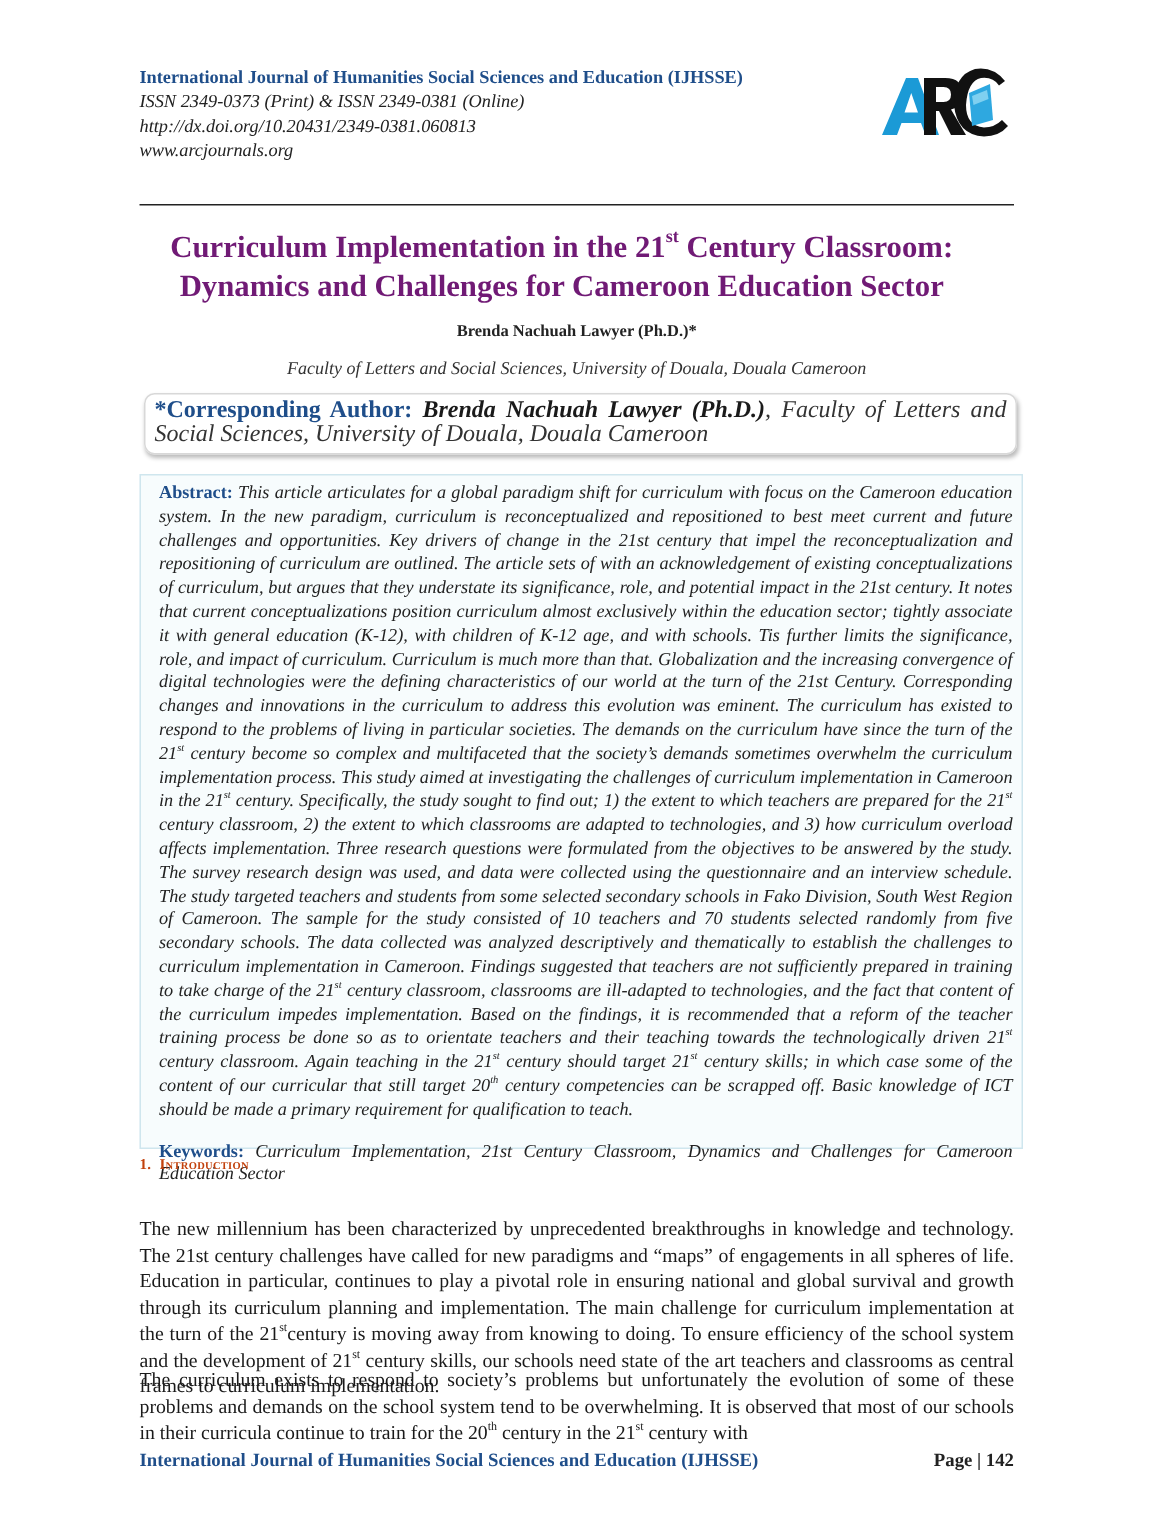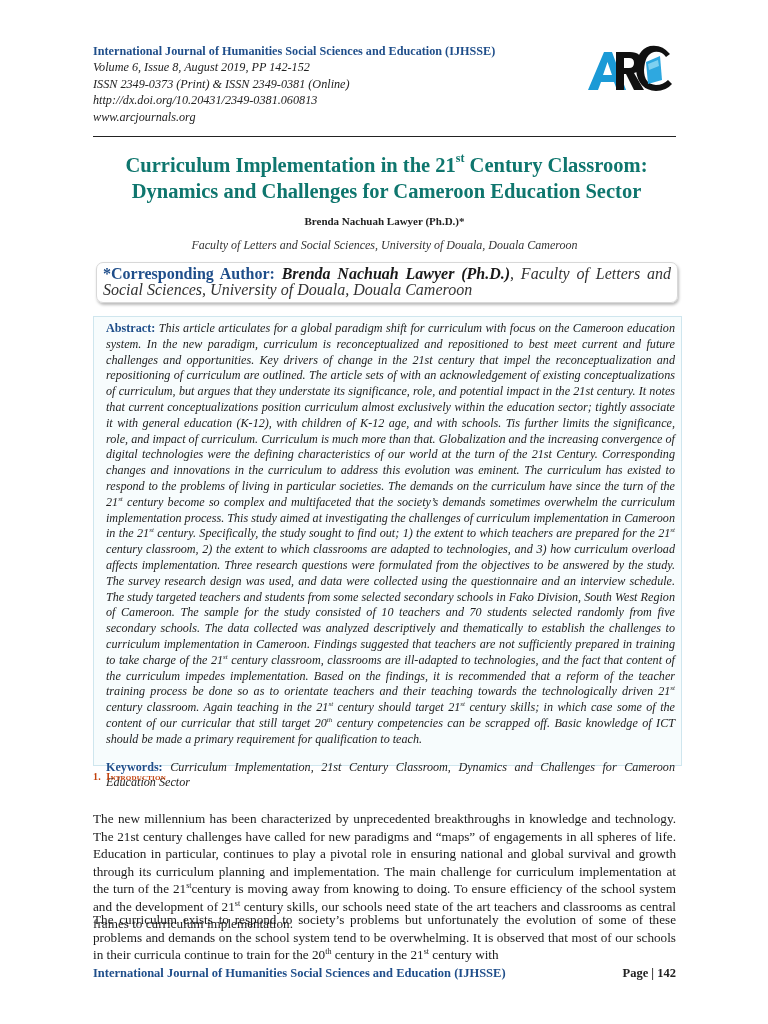--- a/index.html
+++ b/index.html
@@ -8,22 +8,22 @@
   .page { position: absolute; left: 0; top: 0; width: 768px; height: 888px; }
 
   .header { position: absolute; left: 93px; top: 43px; width: 500px; }
   .journal-name { font-weight: bold; color: #1f4e8a; font-size: 12.2px; line-height: 16px; }
   .header-line { font-style: italic; font-size: 12.2px; line-height: 16.5px; color: #222; }
 
   .logo { position: absolute; left: 586px; top: 42px; width: 90px; height: 52px; }
 
   .rule { position: absolute; left: 93px; top: 136px; width: 583px; height: 1px; background: #222; }
 
-  .title { position: absolute; left: 95px; top: 152px; width: 583px; text-align: center;
-           color: #0f766e; font-weight: bold; font-size: 20.5px; line-height: 26px; }
+  .title { position: absolute; left: 83px; top: 152px; width: 583px; text-align: center;
+           color: #701a75; font-weight: bold; font-size: 20.5px; line-height: 26px; }
   .title sup { font-size: 12px; line-height: 0; position: relative; top: -2px; }
 
   .author { position: absolute; left: 93px; top: 215px; width: 583px; text-align: center;
             font-weight: bold; font-size: 11px; color: #222; }
   .affiliation { position: absolute; left: 93px; top: 238px; width: 583px; text-align: center;
                  font-style: italic; font-size: 12px; color: #333; }
 
   .corr-box { position: absolute; left: 96px; top: 262px; width: 568px; height: 36px;
               border: 1px solid #d8d8d8; border-radius: 7px; box-shadow: 1px 2px 3px #bbb;
               padding: 3px 6px 0 6px; font-size: 16px; line-height: 16px; text-align: justify; }
@@ -55,21 +55,20 @@
   .footer-journal { color: #1f4e8a; }
   .footer-page { position: absolute; right: 0; top: 0; color: #222; }
 </style>
 </head>
 <body>
 
 <div class="page">
 
   <div class="header">
     <div class="journal-name">International Journal of Humanities Social Sciences and Education (IJHSSE)</div>
-    <div class="header-line">Volume 6, Issue 8, August 2019, PP 142-152</div>
     <div class="header-line">ISSN 2349-0373 (Print) &amp; ISSN 2349-0381 (Online)</div>
     <div class="header-line">http://dx.doi.org/10.20431/2349-0381.060813</div>
     <div class="header-line">www.arcjournals.org</div>
   </div>
 
   <div class="logo">
     <svg width="90" height="52" viewBox="0 0 90 52">
       <path d="M2 48 L18 10 L26 10 L40 48 L31 48 L28 40 L15 40 L12 48 Z M17 33 L26 33 L21.5 20 Z" fill="#1b9ad6"></path>
       <path d="M30 48 L30 10 L44 10 Q56 10 56 21 Q56 29 48 31 L58 48 L48 48 L40 32 L38 32 L38 48 Z M38 16 L38 26 L43 26 Q48 26 48 21 Q48 16 43 16 Z" fill="#111"></path>
       <path d="M84 12 Q76 2 64 4 Q50 8 50 28 Q52 48 70 49 Q80 49 86 42 L82 38 Q77 43 70 43 Q58 42 58 28 Q59 12 68 10 Q76 9 80 15 Z" fill="#111"></path>

